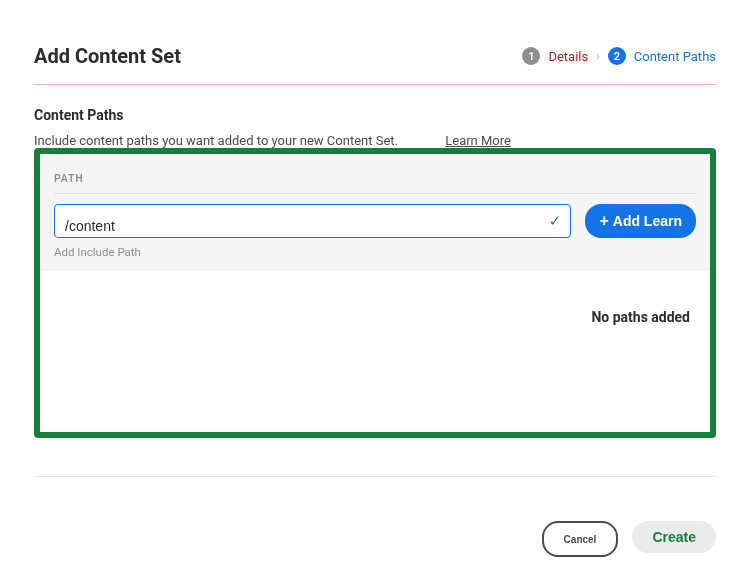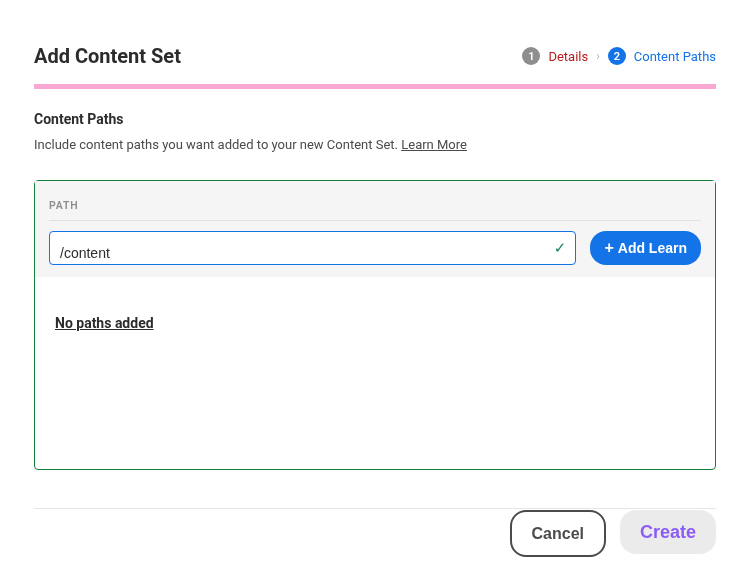--- a/index.html
+++ b/index.html
@@ -12,21 +12,21 @@
       position: relative;
     }
     .page {
       padding: 44px 34px 0 34px;
     }
     .header-row {
       display: flex;
       align-items: center;
       justify-content: space-between;
       padding-bottom: 16px;
-      border-bottom: 5px solid #f9a8d4;
+      border-bottom: 1px solid #f9a8d4;
     }
     .page-title {
       font-size: 20px;
       font-weight: 700;
       color: #2c2c2c;
     }
     .steps {
       display: flex;
       align-items: center;
       gap: 8px;
@@ -45,25 +45,24 @@
     }
     .step-badge.inactive { background: #8e8e8e; }
     .step-badge.active { background: #1473e6; }
     .step-label { color: #b91c1c; }
     .step-label.active { color: #1473e6; }
     .step-chevron { color: #b3b3b3; font-size: 12px; }
 
     .section { padding-top: 22px; }
     .section-title { font-size: 14px; font-weight: 700; margin-bottom: 10px; }
     .section-sub { font-size: 13px; color: #4b4b4b; }
-    .learn-more { color: #4b4b4b; text-decoration: underline; cursor: pointer; }
+    .learn-more { color: #4b4b4b; text-decoration: underline; cursor: pointer; margin-left: 44px; }
 
     .card {
-      margin-top: 28px;
-      border: 1px solid #15803d;
+      border: 6px solid #15803d;
       border-radius: 4px;
       min-height: 290px;
       background: #fff;
     }
     .input-area {
       background: #f5f5f5;
       padding: 18px 14px 12px 14px;
     }
     .col-header {
       font-size: 10.5px;
@@ -113,57 +112,56 @@
       font-weight: 600;
       cursor: pointer;
       display: inline-flex;
       align-items: center;
       gap: 4px;
     }
     .add-path-btn .plus { font-size: 16px; line-height: 1; }
     .helper-text { font-size: 11.5px; color: #8e8e8e; margin-top: 7px; }
 
     .empty-state {
-      text-align: left;
+      text-align: right;
       padding: 38px 20px 50px;
-      text-decoration: underline;
     }
     .empty-title { font-size: 14px; font-weight: 700; margin-bottom: 10px; color: #2c2c2c; }
     .empty-sub { font-size: 13px; color: #6e6e6e; }
 
     .footer-divider {
       border-top: 1px solid #e6e6e6;
       margin: 38px 34px 0 34px;
     }
     .footer {
       position: absolute;
       bottom: 30px;
       right: 34px;
       display: flex;
       gap: 14px;
     }
     .btn-outline {
-      height: 47px;
+      height: 36px;
       padding: 0 20px;
       border: 2px solid #4b4b4b;
       background: #fff;
       color: #4b4b4b;
       border-radius: 16px;
-      font-size: 16px;
+      font-size: 10px;
       font-weight: 700;
       cursor: pointer;
     }
     .btn-disabled {
-      height: 44px;
+      height: 32px;
       padding: 0 20px;
       border: none;
       background: #ebebeb;
-      color: #8b5cf6;
+      color: #15803d;
       border-radius: 16px;
-      font-size: 18px;
+      font-size: 14px;
       font-weight: 700;
       cursor: not-allowed;
     }
   </style>
 </head>
 <body>
 
 <div class="page">
   <div class="header-row">
     <h1 class="page-title">Add Content Set</h1>
@@ -189,20 +187,21 @@
         <div class="input-row">
           <div class="path-input-wrap">
             <input class="path-input" type="text" value="/content" style="">
             <span class="check-icon">✓</span>
           </div>
           <button class="add-path-btn">
             <span class="plus">+</span>
             <span>Add Learn</span>
           </button>
         </div>
+        <div class="helper-text">Add Include Path</div>
       </div>
 
       <div class="empty-state">
         <div class="empty-title">No paths added</div>
       </div>
     </div>
   </div>
 </div>
 
 <div class="footer-divider"></div>

